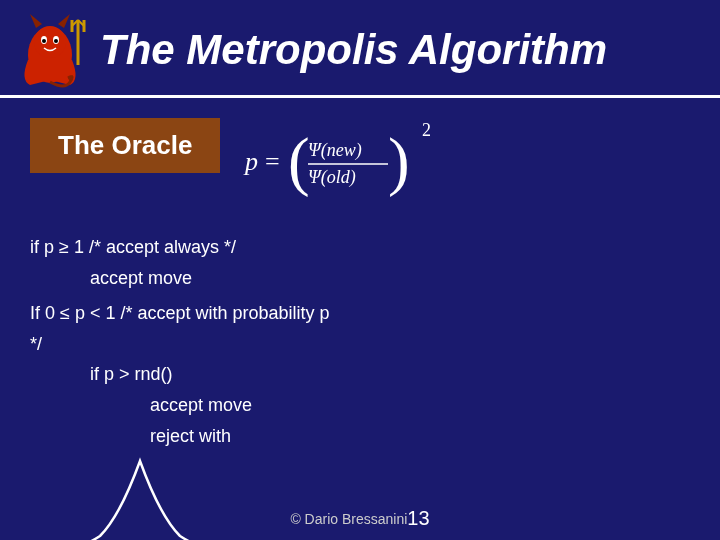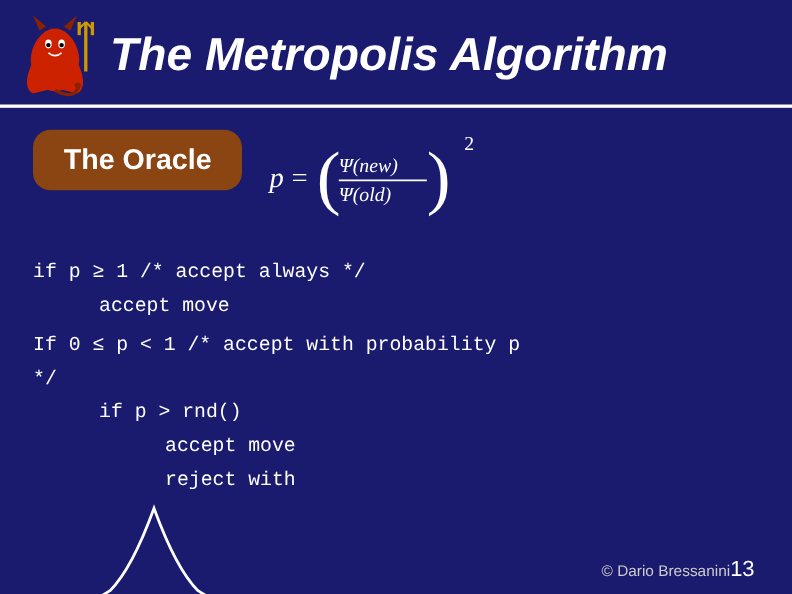--- a/index.html
+++ b/index.html
@@ -42,31 +42,31 @@
     }
 
     .oracle-box {
       display: inline-block;
       background: #8b4513;
       padding: 12px 28px;
       font-size: 26px;
       font-weight: bold;
       color: white;
       margin-bottom: 20px;
-      border-radius: 16px;
+      border-radius: 0;
     }
 
     .formula-section {
       display: flex;
       align-items: flex-start;
       margin-bottom: 20px;
     }
 
     .code-block {
-      font-family: Liberation Mono, monospace;
+      font-family: Liberation Sans, sans-serif;
       font-size: 18px;
       color: white;
       line-height: 1.7;
     }
 
     .code-block .line {
       display: block;
     }
 
     .indent1 {
@@ -91,23 +91,23 @@
     .bell-curve-area {
       width: 200px;
       margin-left: 20px;
       margin-top: -10px;
     }
 
     .footer {
       position: absolute;
       bottom: 10px;
       left: 30px;
-      right: 34px;
-      display: flex;
-      justify-content: flex-end;
+      right: 44px;
+      display: flex;
+      justify-content: center;
       align-items: center;
       font-size: 14px;
       color: #cccccc;
       margin-left: 14px;
     }
 
     .page-num {
       color: white;
       font-size: 20px;
     }

